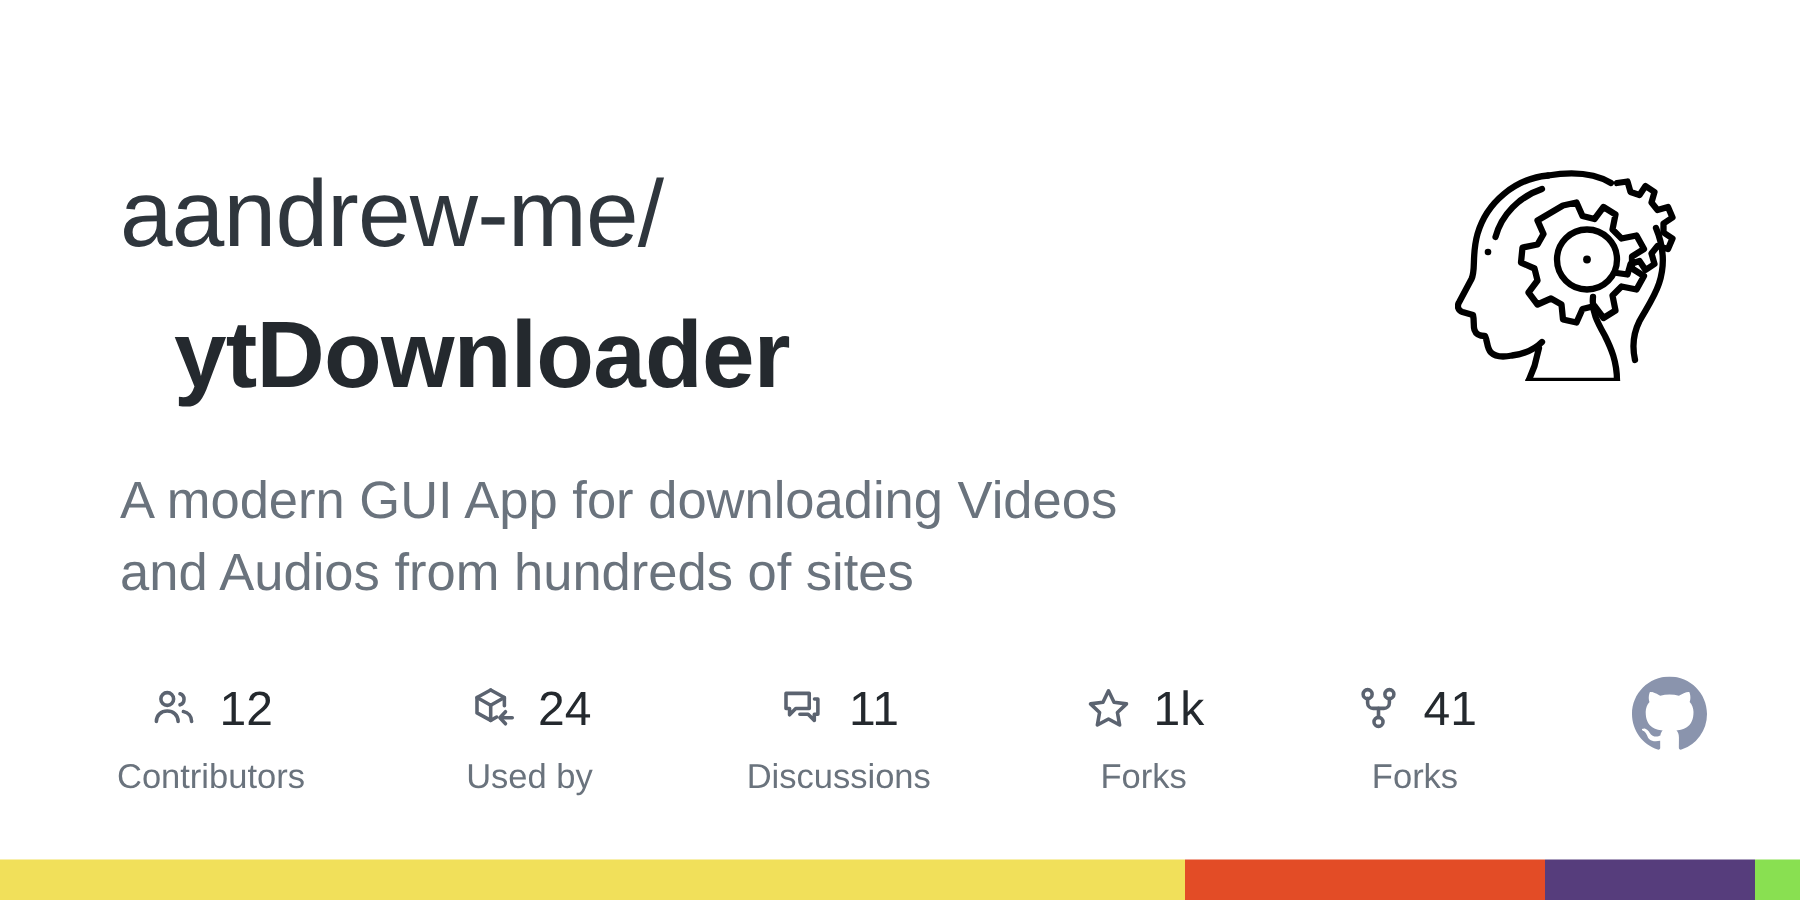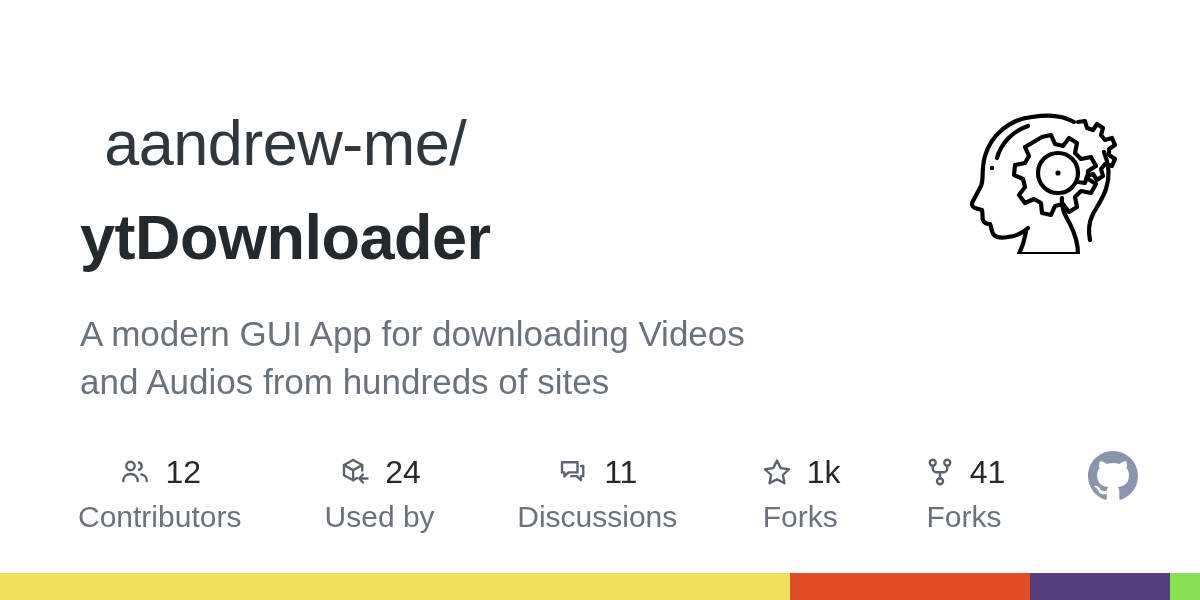--- a/index.html
+++ b/index.html
@@ -35,29 +35,29 @@
   .title-block {
     max-width: 640px;
   }
   .repo-owner {
     font-size: 63px;
     line-height: 94px;
     font-weight: 400;
     color: #2f363d;
     letter-spacing: -0.5px;
     white-space: nowrap;
-    text-align: center;
   }
   .repo-name {
     font-size: 63px;
     line-height: 94px;
     font-weight: 700;
     color: #24292e;
     letter-spacing: -0.5px;
     white-space: nowrap;
+    margin-left: 36px;
   }
   .avatar {
     width: 150px;
     height: 150px;
     flex: 0 0 150px;
     margin-top: 8px;
   }
   .avatar svg {
     display: block;
     width: 150px;
@@ -111,21 +111,21 @@
   }
   .stat-value {
     margin-left: 13px;
     font-size: 32px;
     line-height: 34px;
     color: #24292e;
     font-weight: 400;
   }
   .stat-label {
     margin-top: 9px;
-    font-size: 30px;
+    font-size: 23px;
     line-height: 28px;
     color: #6a737d;
     font-weight: 400;
     white-space: nowrap;
   }
   .sp-1 { width: 73px; }
   .sp-2 { width: 60px; }
   .sp-3 { width: 57px; }
   .sp-4 { width: 51px; }
   .sp-5 { width: 62px; }

